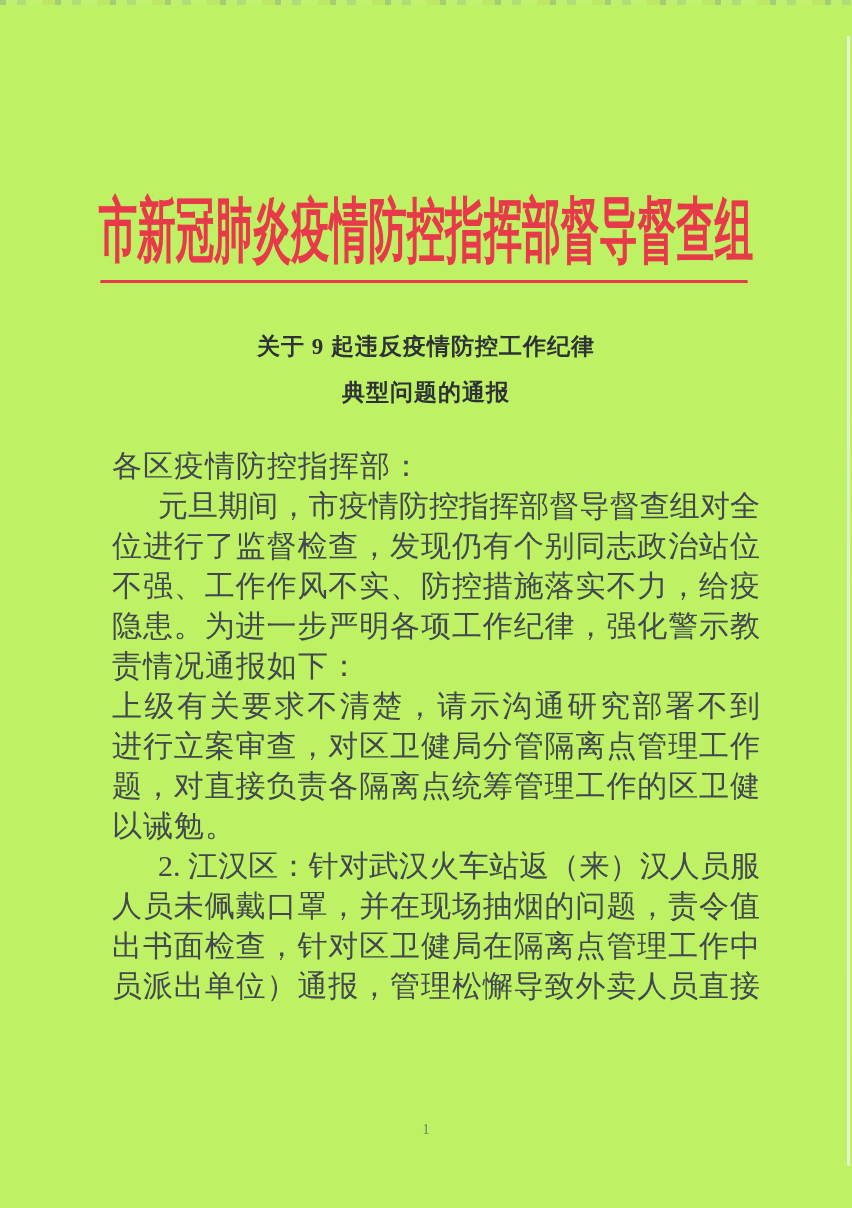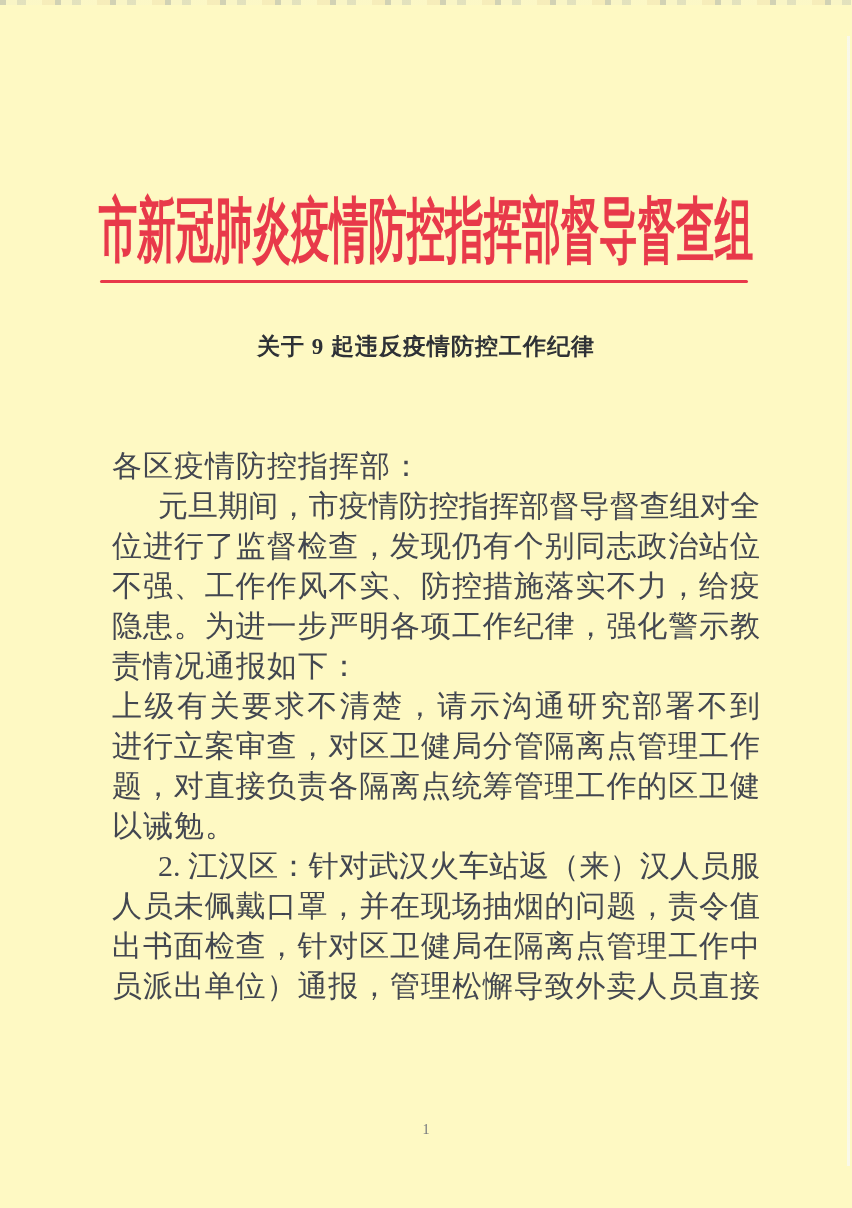--- a/index.html
+++ b/index.html
@@ -6,21 +6,21 @@
   html, body { width: 852px; height: 1208px; }
   body {
     font-family: "Liberation Serif", "DejaVu Serif", serif;
     background: #ffffff;
     overflow: hidden;
   }
   .page {
     position: relative;
     width: 852px;
     height: 1208px;
-    background: #fef9c3;
+    background: #bef264;
     overflow: hidden;
   }
   
   .noise-top {
     position: absolute;
     top: 0; left: 0; right: 0;
     height: 5px;
     background: repeating-linear-gradient(90deg,
       rgba(108,120,146,0.30) 0 6px,
       rgba(205,210,222,0.10) 6px 17px,
@@ -111,20 +111,21 @@
   <div class="edge-right"></div>
 
   <div class="org-title-wrap">
     <div class="org-title" style="color: rgb(232, 57, 74);">市新冠肺炎疫情防控指挥部督导督查组</div>
   </div>
 
   <div class="red-rule" style="background: rgb(232, 57, 74);"></div>
 
   <div class="doc-title">
     <div>关于 9 起违反疫情防控工作纪律</div>
+    <div>典型问题的通报</div>
   </div>
 
   <div class="body-block" id="body-block">
 
   <div class="body-line">各区疫情防控指挥部：</div>
       <div class="body-line justify indent">元旦期间，市疫情防控指挥部督导督查组对全市重点防控点</div>
       <div class="body-line justify">位进行了监督检查，发现仍有个别同志政治站位不高、责任意识</div>
       <div class="body-line justify">不强、工作作风不实、防控措施落实不力，给疫情防控工作带来</div>
       <div class="body-line justify">隐患。为进一步严明各项工作纪律，强化警示教育，现将有关问</div>
       <div class="body-line">责情况通报如下：</div>

